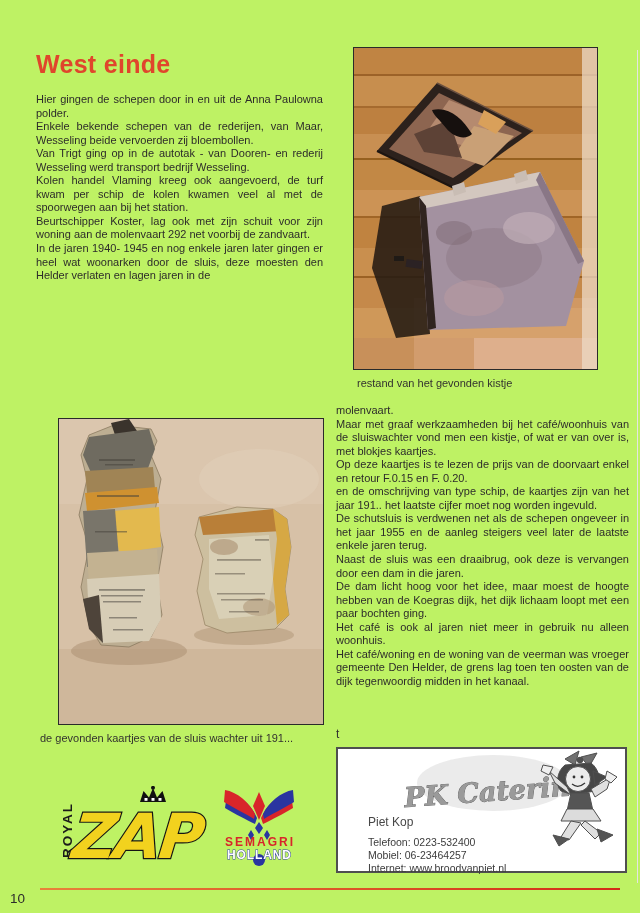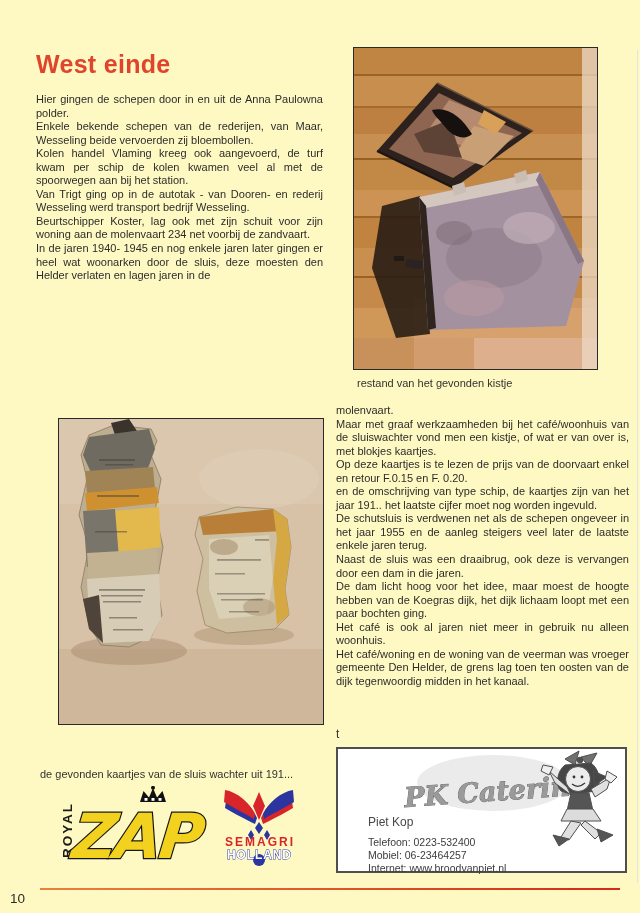--- a/index.html
+++ b/index.html
@@ -1,34 +1,34 @@
 <!DOCTYPE html>
 <html><head>
 <meta charset="utf-8">
 <style>
   html,body{margin:0;padding:0;background:#888;}
   .page{
-    position:relative;width:640px;height:913px;background:#fef9c3;
+    position:relative;width:640px;height:913px;background:#bef264;
     font-family:"Liberation Sans",sans-serif;color:#2d2c2a;overflow:hidden;
     margin:0 auto;
   }
   .title{
     position:absolute;left:36px;top:50px;margin:0;
     font-size:25px;font-weight:800;color:#e0452c;letter-spacing:.3px;
   }
   .col{position:absolute;font-size:11px;line-height:13.55px;text-align:justify;}
   .col p{margin:0;}
   .col-left{left:36px;top:93px;width:287px;}
   .col-right{left:336px;top:404px;width:293px;}
   .photo{position:absolute;border:1px solid #2a2a2a;overflow:hidden;background:#c8a06a;}
   .photo1{left:353px;top:47px;width:243px;height:321px;}
   .photo2{left:58px;top:418px;width:264px;height:305px;}
   .caption{position:absolute;font-size:11px;color:#33322f;}
   .caption1{left:357px;top:377px;width:280px;text-align:left;}
-  .caption2{left:40px;top:768px;text-align:center;}
+  .caption2{left:40px;top:732px;text-align:center;}
   .footnote-t{position:absolute;left:336px;top:727px;font-size:12px;color:#33322f;}
   .pk-box{
     position:absolute;left:336px;top:747px;width:291px;height:126px;
     border:2px solid #4f4f4f;background:#fff;box-sizing:border-box;
   }
   .pk-name{position:absolute;left:30px;top:66px;font-size:12px;font-weight:normal;color:#474747;}
   .pk-contact{position:absolute;left:30px;top:87px;font-size:10.5px;line-height:12.9px;color:#3c3c3c;}
   .pk-logo-svg{position:absolute;left:55px;top:0px;}
   .zap-logo{position:absolute;left:58px;top:786px;}
   .semagri-logo{position:absolute;left:221px;top:786px;}
@@ -42,23 +42,23 @@
 </head>
 <body>
 
 <div class="page">
 
   <h1 class="title">West einde</h1>
 
   <div class="col col-left">
       <p>Hier gingen de schepen door in en uit de Anna Paulowna polder.</p>
       <p>Enkele bekende schepen van de rederijen, van Maar, Wesseling beide vervoerden zij bloembollen.</p>
+      <p>Van Trigt ging op in de autotak - van Dooren- en rederij Wesseling werd transport bedrijf Wesseling.</p>
       <p>Kolen handel Vlaming kreeg ook aangevoerd, de turf kwam per schip de kolen kwamen veel al met de spoorwegen aan bij het station.</p>
-      <p>Van Trigt ging op in de autotak - van Dooren- en rederij Wesseling werd transport bedrijf Wesseling.</p>
-      <p>Beurtschipper Koster, lag ook met zijn schuit voor zijn woning aan de molenvaart 234 net voorbij de zandvaart.</p>
+      <p>Beurtschipper Koster, lag ook met zijn schuit voor zijn woning aan de molenvaart 292 net voorbij de zandvaart.</p>
       <p>In de jaren 1940- 1945 en nog enkele jaren later gingen er heel wat woonarken door de sluis, deze moesten den Helder verlaten en lagen jaren in de</p>
     </div>
 
   <div class="photo photo1">
     <svg width="243" height="321" viewBox="0 0 243 321">
 
       <rect x="0" y="0" width="243" height="321" fill="#b97e3f"></rect>
       <rect x="0" y="0" width="243" height="26" fill="#c08443"></rect>
       <rect x="0" y="26" width="243" height="2" fill="#9c6228"></rect>
       <rect x="0" y="28" width="243" height="30" fill="#c78e4e"></rect>

